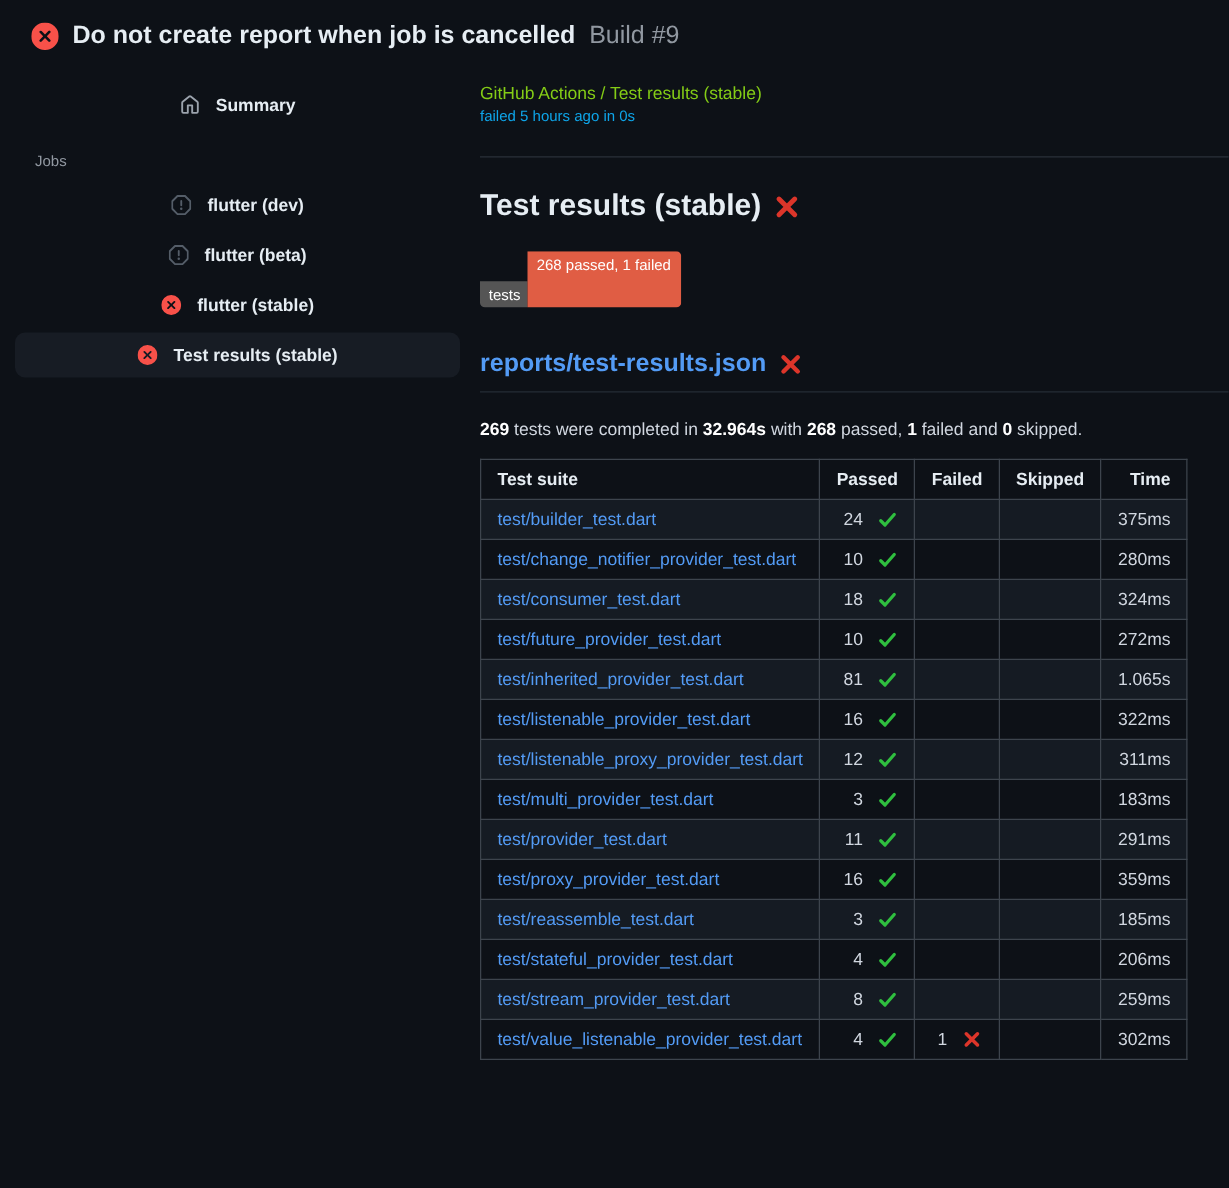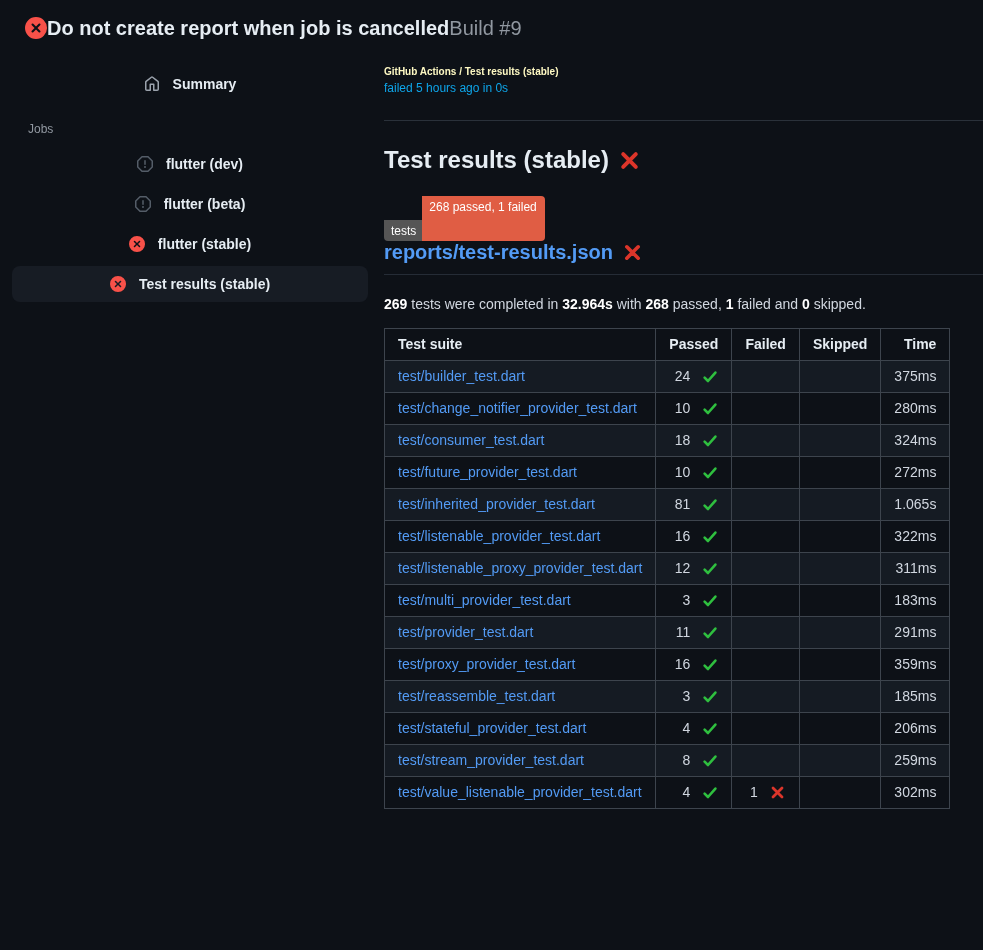--- a/index.html
+++ b/index.html
@@ -8,21 +8,21 @@
     background:#0d1117;
     color:#e6edf3;
     font-family:"Liberation Sans","DejaVu Sans",sans-serif;
     font-size:14px;
     overflow:hidden;
   }
   svg { display:block; }
 
   
   .top-header {
-    display:flex; align-items:flex-start; 
+    display:flex; align-items:center; gap:11px;
     padding:17px 16px 14px 25px;
   }
   .top-header .title { font-size:20px; font-weight:700; color:#e6edf3; }
   .top-header .build { font-size:20px; font-weight:400; color:#9198a1; }
 
   
   .layout { display:flex; align-items:flex-start; }
   .sidebar { width:380px; flex:0 0 380px; padding:12px 12px 0 12px; }
   .content { flex:1; padding:8px 0 0 4px; }
 
@@ -38,37 +38,37 @@
   .jobs-label {
     padding:8px 16px 6px 16px; margin-top:8px;
     font-size:12px; font-weight:400; color:#9198a1;
   }
   .job-item { margin-top:4px; }
   .job-item.selected { background:#171c24; }
   .icon-16 { width:16px; height:16px; flex:0 0 16px; }
 
   
   .crumb-wrap { padding-top:4px; }
-  .breadcrumb { font-size:10px; font-weight:700; color:#fef9c3; }
+  .breadcrumb { font-size:14px; font-weight:400; color:#84cc16; }
   .status-line { font-size:12px; color:#0ea5e9; margin-top:4px; }
   .content-divider { border:none; border-top:1px solid #2a313a; margin-top:25px; }
 
   .section-title-row { display:flex; align-items:center; gap:10px; margin-top:25px; }
   .section-title { font-size:24px; font-weight:600; color:#e6edf3; }
 
   .badge {
     display:inline-flex; margin-top:22px; border-radius:4px; overflow:hidden;
     font-size:12px; font-weight:400; line-height:1; cursor:pointer;
   }
   .badge .badge-label { background:#555555; color:#ffffff; padding:5px 6px 4px 7px;margin-top:24px; }
   .badge .badge-value { background:#e05d44; color:#ffffff; padding:5px 8px 4px 7px; }
 
   .report-title-row {
     display:flex; align-items:center; gap:10px;
-    padding-bottom:10px;
+    margin-top:34px; padding-bottom:10px;
     border-bottom:1px solid #252c36;
   }
   .report-title { font-size:20px; font-weight:600; color:#539bf5; text-decoration:none; cursor:pointer; }
 
   .summary-line { margin-top:21px; font-size:14px; color:#d1d7e0; }
   .summary-line b { color:#ffffff; font-weight:700; }
 
   
   table.report-table {
     border-collapse:collapse; margin-top:16px;

